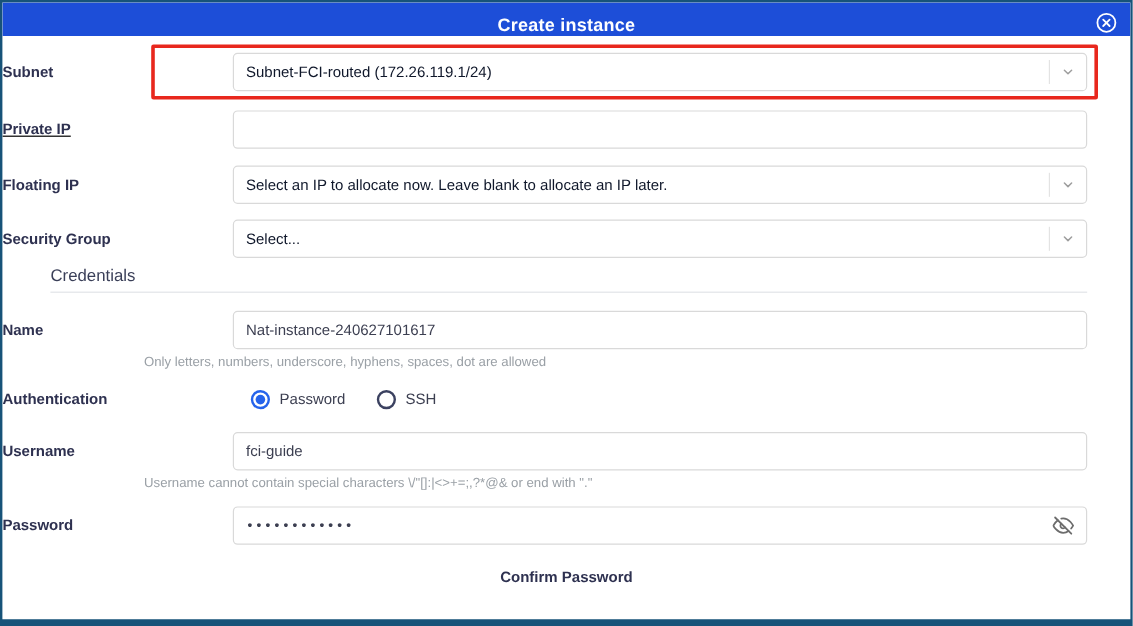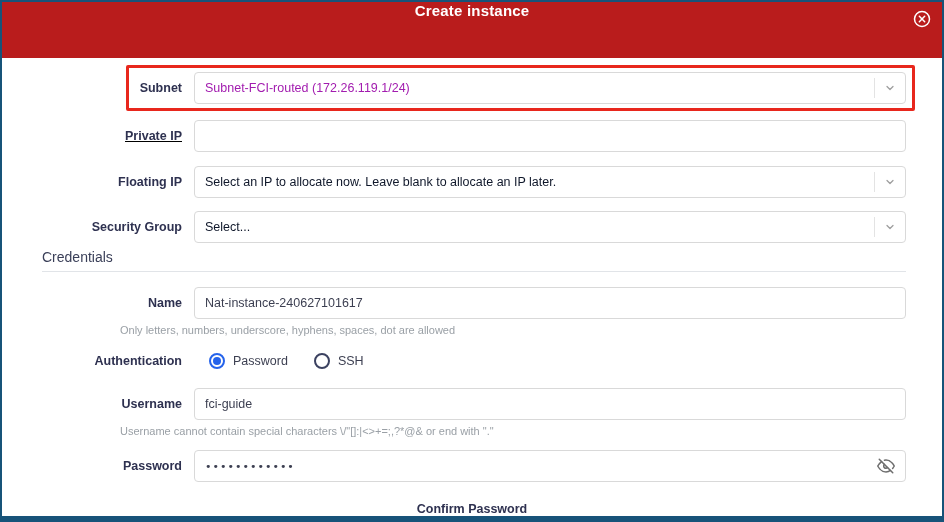--- a/index.html
+++ b/index.html
@@ -11,42 +11,42 @@
   .dialog {
     position: relative;
     width: 944px; height: 522px;
     background: #ffffff;
     border: 2px solid #175379;
     border-bottom-width: 6px;
     overflow: hidden;
   }
   .header {
     position: relative;
-    height: 56px;
-    background: #b91c1c;
-    display: flex; align-items: flex-start; justify-content: center;
+    height: 28px;
+    background: #1d4ed8;
+    display: flex; align-items: flex-end; justify-content: center;
   }
   .title {
     color: #ffffff; font-weight: bold; font-size: 15px; letter-spacing: 0.2px;
   }
   .close-btn {
     position: absolute; top: 6px; right: 9px;
     width: 22px; height: 22px;
     background: transparent; border: none; cursor: pointer;
     display: flex; align-items: center; justify-content: center;
   }
   .form { padding-top: 14px; }
   .row {
     position: relative;
     display: flex; align-items: center;
     padding-left: 0;
   }
   .lbl {
     flex: 0 0 180px;
-    text-align: right;
+    text-align: left;
     font-weight: bold;
     font-size: 12.5px;
     color: #2e3150;
     padding-right: 0;
   }
   .field-wrap { margin-left: 12px; width: 712px; position: relative; }
   .text-input, .select-field {
     width: 100%; height: 32px;
     border: 1px solid #d9d9d9; border-radius: 4px;
     background: #ffffff;
@@ -54,21 +54,21 @@
     font-size: 12.5px; color: #3c3f51;
     padding: 0 10px;
     outline: none;
   }
   .text-input::placeholder { color: #a9aeb8; }
   .select-field {
     display: flex; align-items: center;
     cursor: pointer;
     padding-right: 0;
   }
-  .select-field .val { flex: 1; color: #a21caf; }
+  .select-field .val { flex: 1; color: #0f172a; }
   .select-field .val.placeholder { color: #0f172a; }
   .select-divider { width: 1px; height: 20px; background: #e3e3e3; }
   .chev { width: 30px; display: flex; align-items: center; justify-content: center; }
   .red-annotation {
     position: absolute;
     left: 124px; right: 27px; top: -7px; bottom: -7px;
     border: 3px solid #e8271d;
     border-radius: 2px;
     pointer-events: none;
     z-index: 2;

